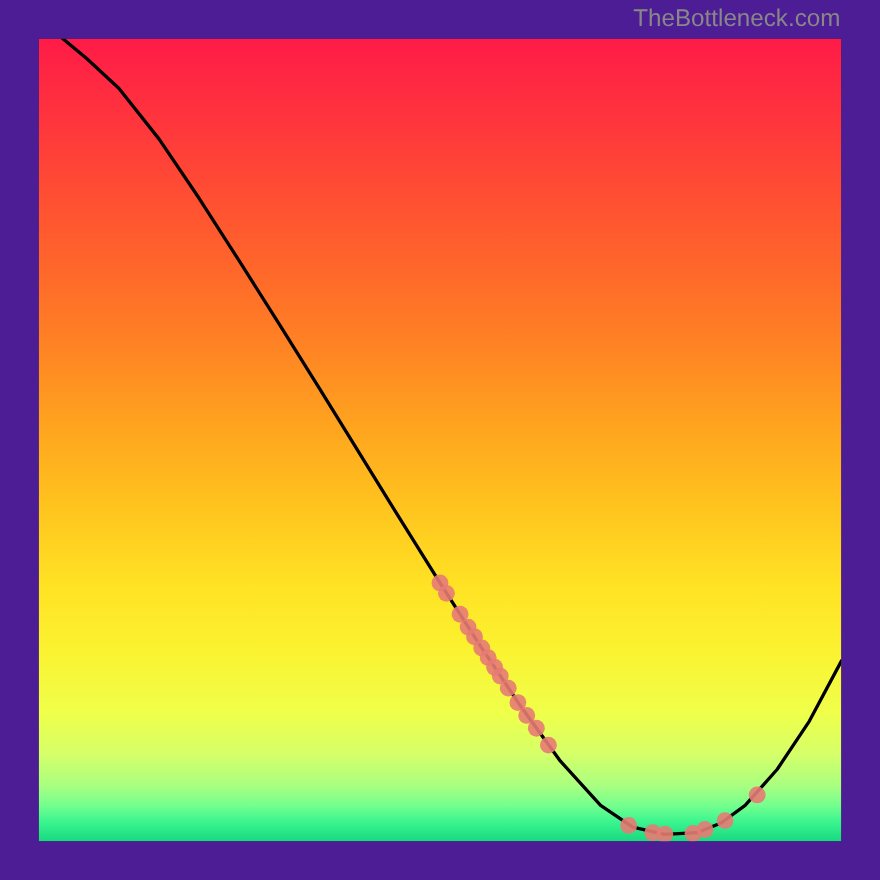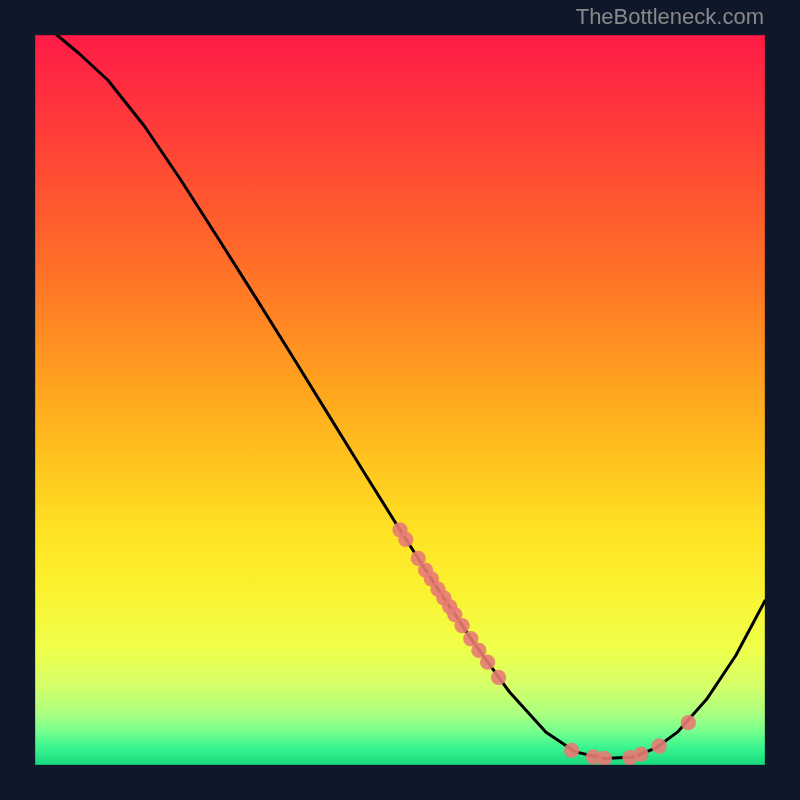--- a/index.html
+++ b/index.html
@@ -7,21 +7,21 @@
     padding: 0;
     width: 800px;
     height: 800px;
     background: #000000;
     overflow: hidden;
   }
   .outer {
     position: relative;
     width: 800px;
     height: 800px;
-    background: #0f172a;
+    background: #4c1d95;
   }
   .plot {
     position: absolute;
     left: 35px;
     top: 35px;
     width: 730px;
     height: 730px;
     overflow: hidden;
   }
   .attribution {

